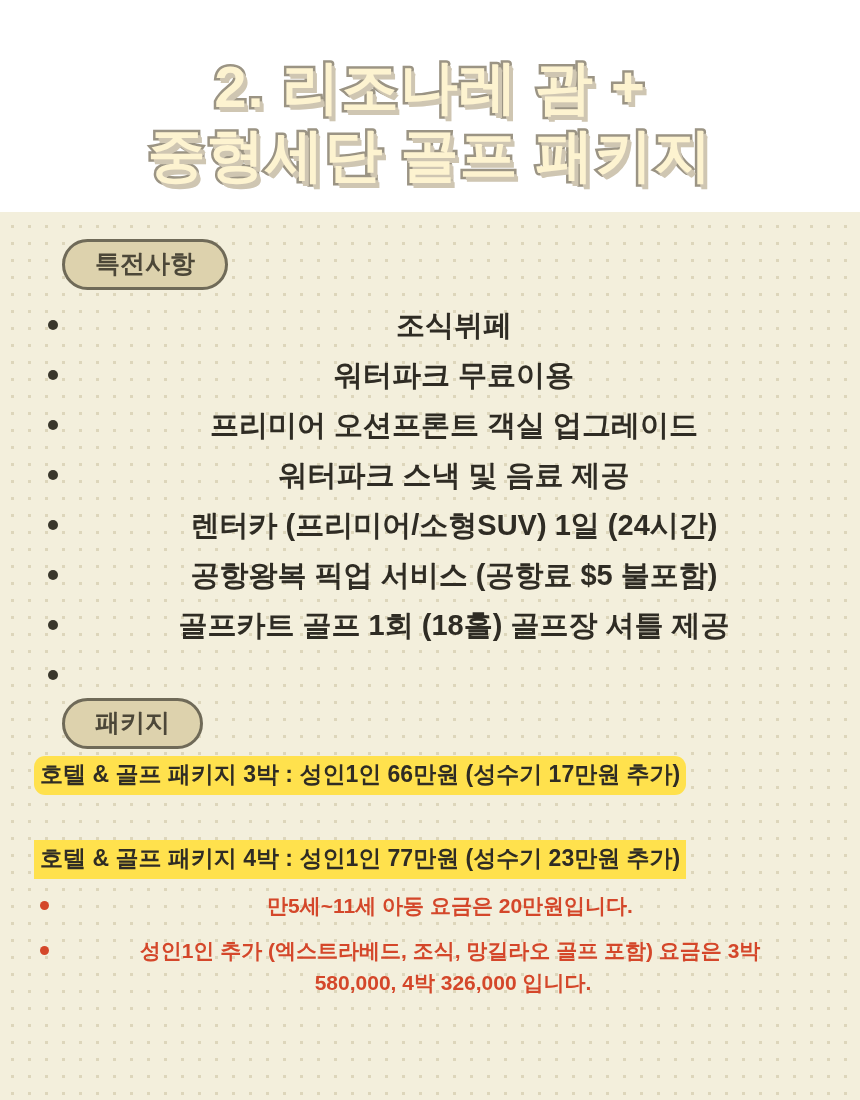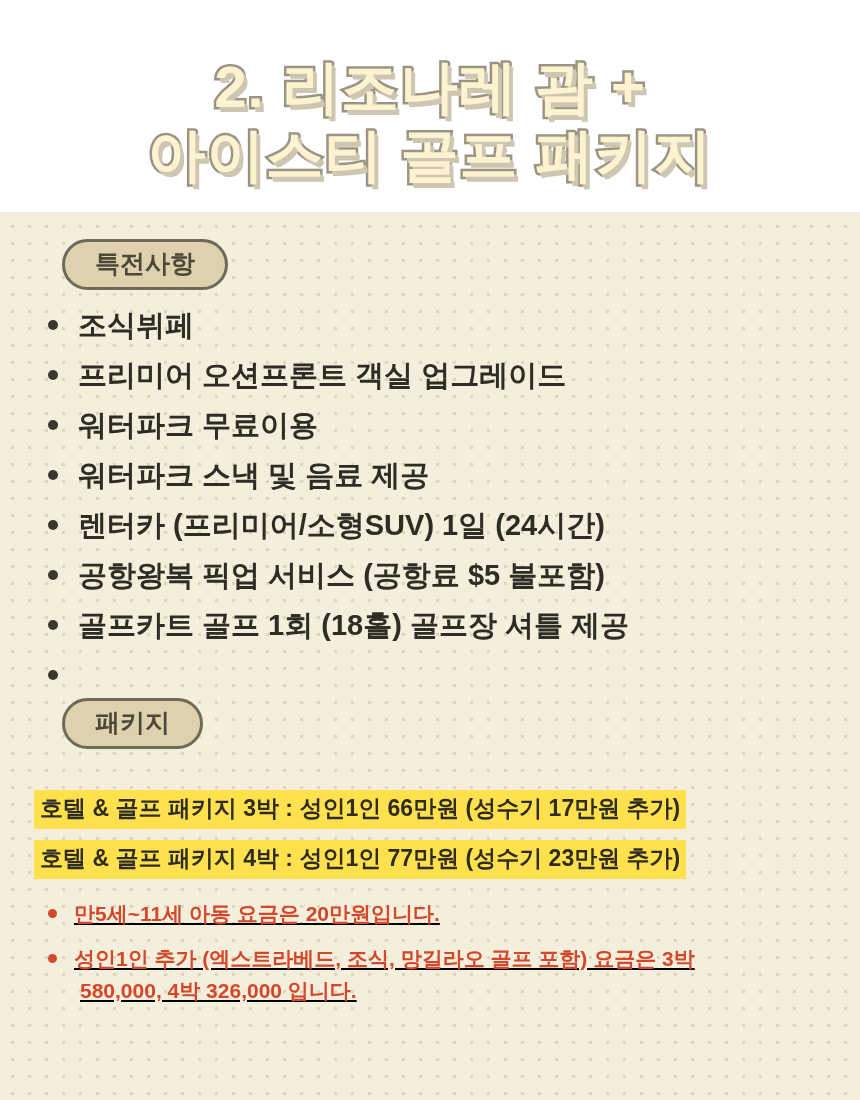--- a/index.html
+++ b/index.html
@@ -50,20 +50,21 @@
   .body-panel {
     position: relative;
     height: 888px;
     background-color: #f3efdc;
     background-image:
       radial-gradient(circle, #ddd6bb 1.6px, transparent 1.7px);
     background-size: 17px 17px;
     background-position: 4px 6px;
     padding: 16px;
     box-sizing: border-box;
+    text-align: center;
   }
 
   
   .pill {
     display: inline-block;
     background: #ddd2ad;
     border: 3px solid #6f6a58;
     border-radius: 30px;
     color: #4c4738;
     font-size: 25px;
@@ -117,33 +118,32 @@
     position: absolute;
     left: 34px;
     font-size: 23px;
     font-weight: bold;
     color: #2f2c24;
     background: #ffe14d;
     padding: 4px 6px 6px 6px;
     white-space: nowrap;
     line-height: 1.25;
   }
-  .price-row-1 { top: 578px; }
+  .price-row-1 { top: 544px; border-radius: 11px; }
   .price-row-2 { top: 628px; }
 
   
   .notes {
     position: absolute;
     left: 34px;
     top: 678px;
     width: 800px;
     list-style: none;
-    margin: 8px;
+    margin: 0;
     padding: 0;
-    text-decoration: underline;
   }
   .notes li {
     position: relative;
     font-size: 21px;
     font-weight: bold;
     color: #d4472a;
     padding-left: 32px;
     margin-bottom: 12px;
     line-height: 1.55;
   }
@@ -161,33 +161,33 @@
     padding-left: 6px;
   }
 </style>
 </head>
 <body>
 
 <div class="page">
 
   <div class="header">
     <div class="title-line">2. 리조나레 괌 +</div>
-    <div class="title-line">아이스티 골프 패키지</div>
+    <div class="title-line">중형세단 골프 패키지</div>
   </div>
 
   <div class="body-panel">
 
     <div class="pill-wrap-benefits">
       <span class="pill">특전사항</span>
     </div>
 
     <ul class="benefit-list">
       <li><span class="dot"></span><span>조식뷔페</span></li>
+      <li><span class="dot"></span><span>워터파크 무료이용</span></li>
       <li><span class="dot"></span><span>프리미어 오션프론트 객실 업그레이드</span></li>
-      <li><span class="dot"></span><span>워터파크 무료이용</span></li>
       <li><span class="dot"></span><span>워터파크 스낵 및 음료 제공</span></li>
       <li><span class="dot"></span><span>렌터카 (프리미어/소형SUV) 1일 (24시간)</span></li>
       <li><span class="dot"></span><span>공항왕복 픽업 서비스 (공항료 $5 불포함)</span></li>
       <li><span class="dot"></span><span>골프카트 골프 1회 (18홀) 골프장 셔틀 제공</span></li>
       <li><span class="dot"></span></li>
     </ul>
 
     <div class="pill-wrap-package">
       <span class="pill">패키지</span>
     </div>

